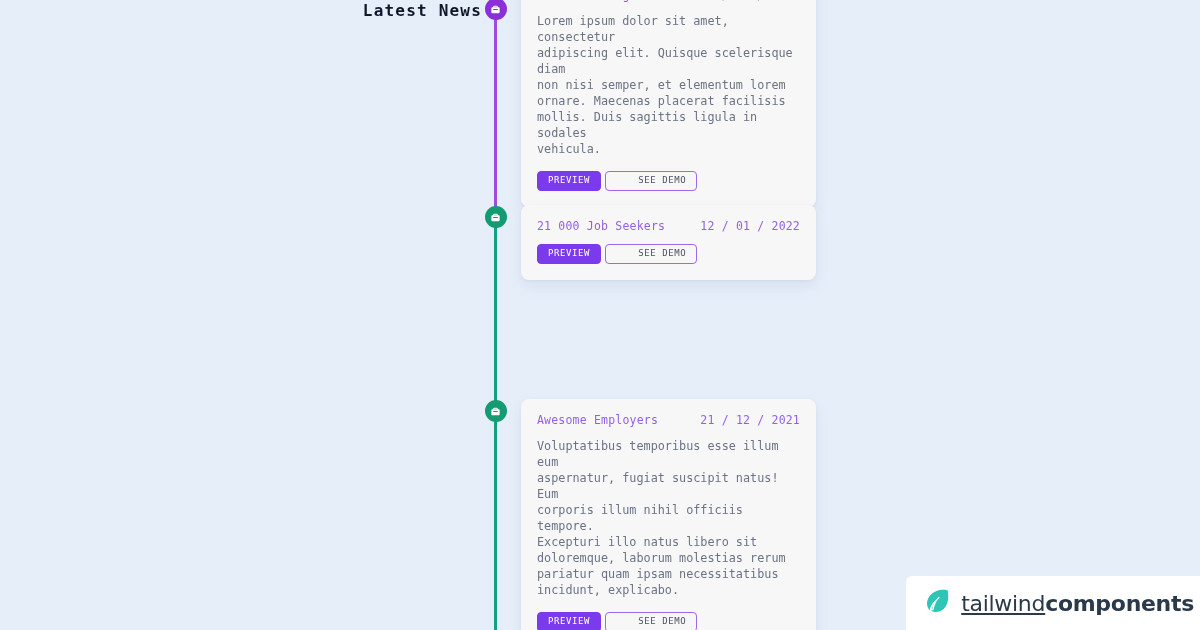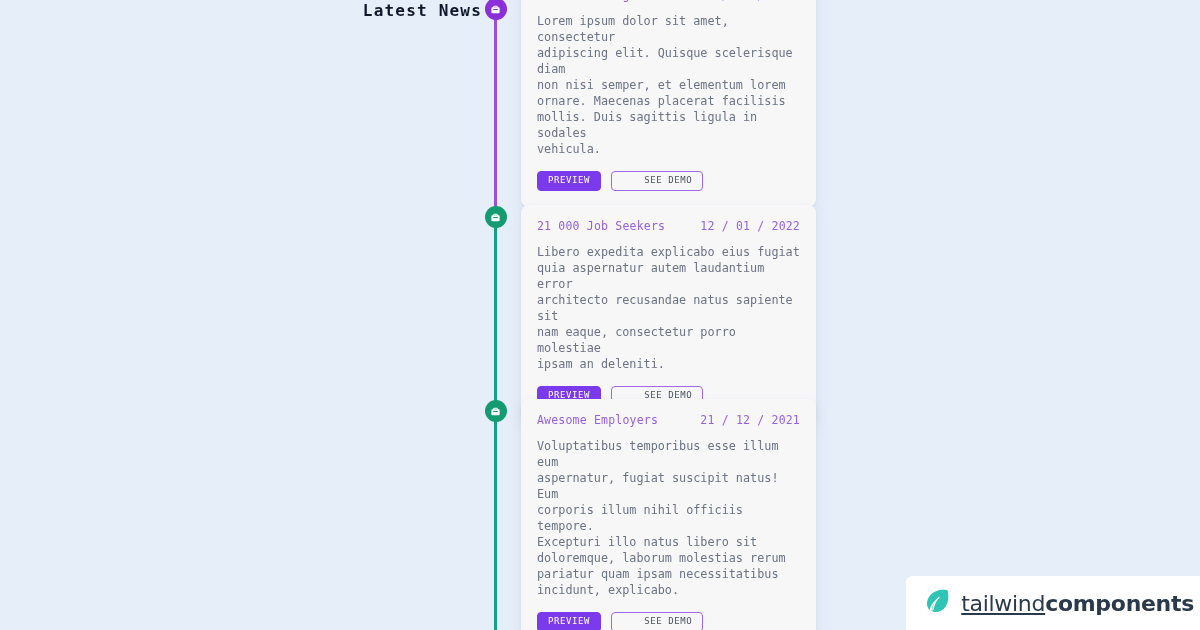--- a/index.html
+++ b/index.html
@@ -110,21 +110,21 @@
   }
   .card-body {
     font-family: "DejaVu Sans Mono", "Liberation Mono", monospace;
     font-size: 11.8px;
     line-height: 16px;
     color: #6b7385;
     margin-bottom: 14px;
     white-space: pre-line;
   }
 
-  .card-actions { display: flex; gap: 10px; align-items: center; }
+  .card-actions { display: flex; gap: 4px; align-items: center; }
 
   .btn {
     font-family: "DejaVu Sans Mono", "Liberation Mono", monospace;
     font-size: 9px;
     letter-spacing: 0.6px;
     padding: 4px 10px 5px 10px;
     border-radius: 4px;
     cursor: pointer;
     line-height: 1;
     white-space: nowrap;
@@ -214,25 +214,20 @@
       <button class="btn btn-primary">PREVIEW</button>
       <button class="btn btn-outline">SEE DEMO</button>
     </div>
   </div>
 
   <div class="card card-2">
     <div class="card-head">
       <span class="card-title">21 000 Job Seekers</span>
       <span class="card-date">12 / 01 / 2022</span>
     </div>
-    <div class="card-body">Libero expedita explicabo eius fugiat
-quia aspernatur autem laudantium error
-architecto recusandae natus sapiente sit
-nam eaque, consectetur porro molestiae
-ipsam an deleniti.</div>
     <div class="card-actions">
       <button class="btn btn-primary">PREVIEW</button>
       <button class="btn btn-outline">SEE DEMO</button>
     </div>
   </div>
 
   <div class="card card-3">
     <div class="card-head">
       <span class="card-title">Awesome Employers</span>
       <span class="card-date">21 / 12 / 2021</span>

